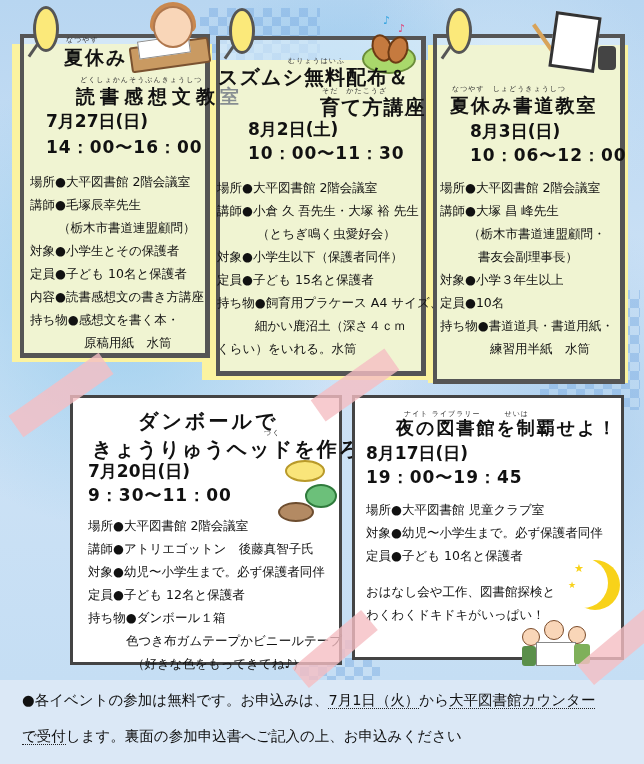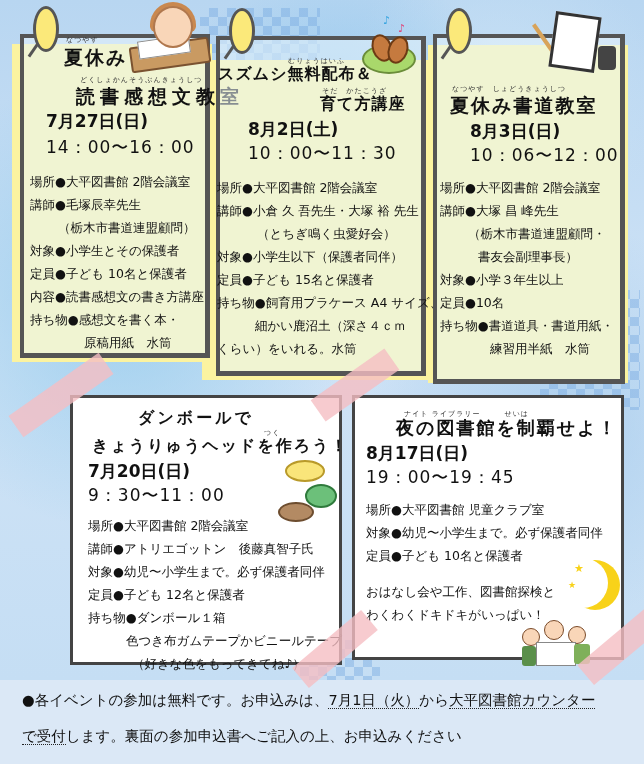--- a/index.html
+++ b/index.html
@@ -51,23 +51,23 @@
   .pin-stem {
     position: absolute; width: 3px; height: 16px; background: #555;
     transform: rotate(35deg);
   }
   .tape {
     position: absolute; background: rgba(245,190,195,0.8);
     width: 110px; height: 26px;
   }
   .t { position: absolute; white-space: nowrap; }
   .title { font-weight: bold; font-size: 19px; letter-spacing: 2px; }
-  .title-sm { font-weight: bold; font-size: 16px; letter-spacing: 1px; }
+  .title-sm { font-weight: bold; font-size: 20px; letter-spacing: 1px; }
   .date { font-weight: bold; font-size: 17px; }
-  .time { font-weight: normal; font-size: 17px; letter-spacing: 1px; }
+  .time { font-weight: bold; font-size: 17px; letter-spacing: 1px; }
   .info { font-size: 12.5px; line-height: 23px; }
   .info .row { white-space: nowrap; height: 23px; }
   .ruby { font-size: 7px; color: #333; letter-spacing: 1px; position: absolute; white-space: nowrap; }
   .footer-text { font-size: 14.5px; line-height: 36px; }
   .u { border-bottom: 1.5px dotted #222; }
   
   .desk { position: absolute; background: #c99a62; border: 2px solid #7a5230; border-radius: 3px; }
   .paper { position: absolute; background: #fff; border: 1px solid #888; }
   .girl-head { position:absolute; width: 40px; height: 42px; border-radius: 50%; background:#f9d6b8; border: 2px solid #b0784e; }
   .girl-hair { position:absolute; width: 46px; height: 30px; border-radius: 24px 24px 6px 6px; background:#c9884f; }

